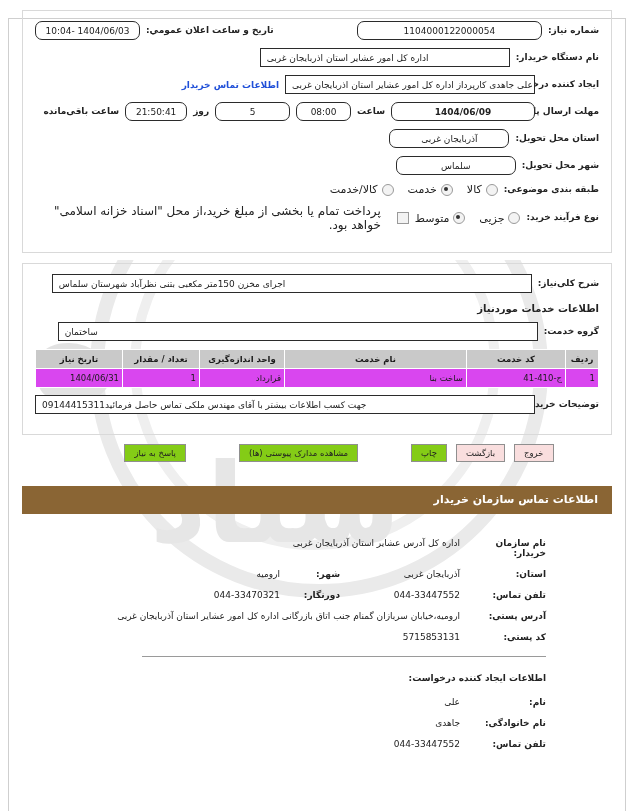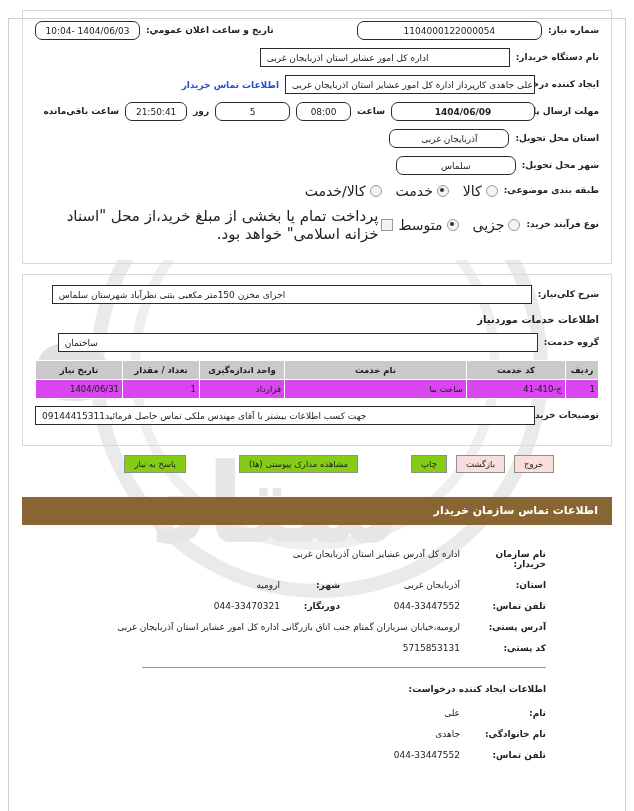--- a/index.html
+++ b/index.html
@@ -168,21 +168,21 @@
   
   .radio-group {
     display: flex;
     align-items: center;
     gap: 14px;
   }
   .radio-item {
     display: flex;
     align-items: center;
     gap: 4px;
-    font-size: 14px;
+    font-size: 11px;
     white-space: nowrap;
   }
   .radio {
     width: 10px;
     height: 10px;
     border-radius: 50%;
     border: 1px solid #9a9a9a;
     background: #f3f3f3;
     display: inline-block;
     position: relative;
@@ -202,22 +202,22 @@
     width: 10px;
     height: 10px;
     border: 1px solid #9a9a9a;
     background: #f3f3f3;
     display: inline-block;
     flex: 0 0 auto;
   }
   .note-line {
     display: flex;
     align-items: center;
-    gap: 2px;
-    font-size: 15px;
+    gap: 16px;
+    font-size: 12px;
   }
 
   
   .subhead {
     font-size: 10px;
     font-weight: bold;
     margin: 10px 0 8px 0;
   }
 
   

